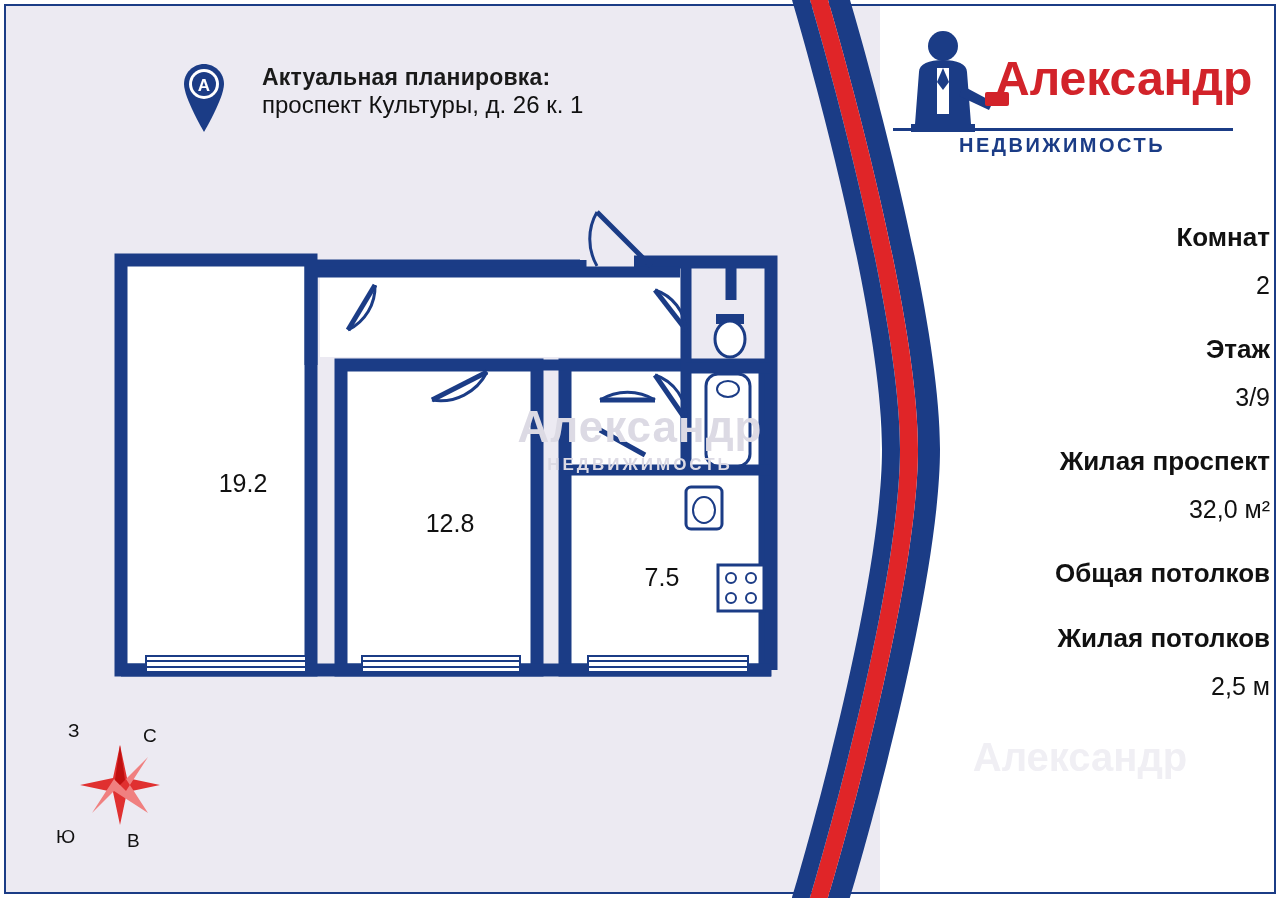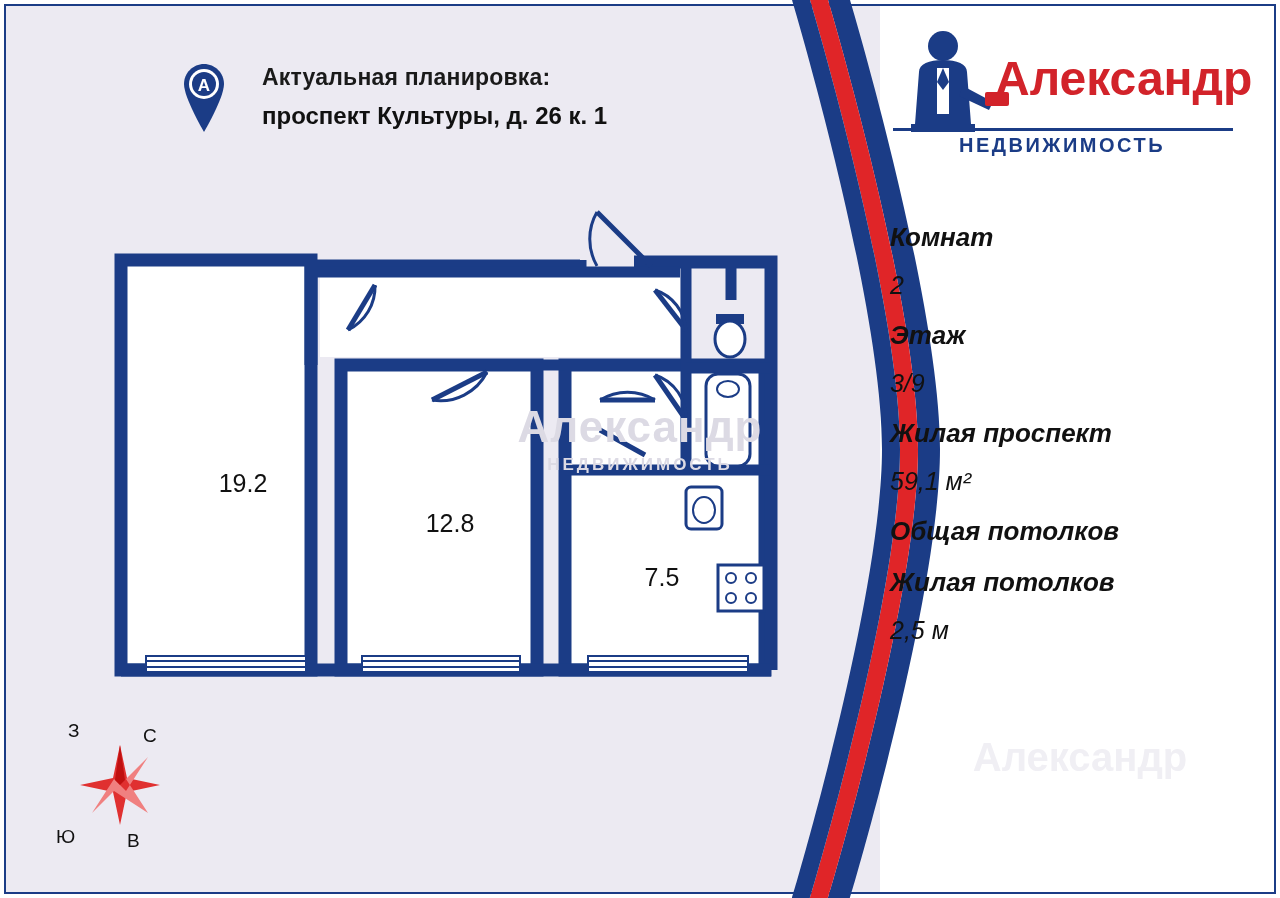--- a/index.html
+++ b/index.html
@@ -56,24 +56,23 @@
     left: 262px; top: 64px;
     width: 520px;
   }
   .header-line1 {
     font-size: 23px;
     color: #1a1a1a;
     font-weight: 700;
     letter-spacing: .2px;
   }
   .header-line2 {
-    margin-top: 11px;
     font-size: 24px;
     color: #111111;
-    font-weight: bold;
+    font-weight: normal;
   }
 
   
   .watermark {
     position: absolute;
     left: 470px; top: 405px;
     width: 340px;
     text-align: center;
     color: #d8d6e0;
     pointer-events: none;
@@ -156,28 +155,27 @@
     left: 893px; top: 128px;
     width: 340px; height: 3px;
     background: #1b3c86;
   }
 
   
   .info-list {
     position: absolute;
     left: 890px; top: 222px;
     width: 380px;
-    text-align: left;
-    font-style: italic;
+    text-align: right;
   }
   .info-key {
     font-size: 26px;
     font-weight: bold;
     color: #111111;
-    margin-top: 20px;
+    margin-top: 34px;
   }
   .info-key.first { margin-top: 0; }
   .info-val {
     font-size: 25px;
     color: #111111;
     margin-top: 18px;
   }
 </style>
 </head>
 <body>
@@ -333,21 +331,21 @@
   <div class="logo-sub">НЕДВИЖИМОСТЬ</div>
 
   <div class="info-list">
     <div class="info-key first">Комнат</div>
     <div class="info-val">2</div>
 
     <div class="info-key">Этаж</div>
     <div class="info-val">3/9</div>
 
     <div class="info-key">Жилая проспект</div>
-    <div class="info-val">59,1 м²</div>
+    <div class="info-val">32,0 м²</div>
 
     <div class="info-key">Общая потолков</div>
 
     <div class="info-key">Жилая потолков</div>
     <div class="info-val">2,5 м</div>
   </div>
 
 </div>
 
 </body></html>

